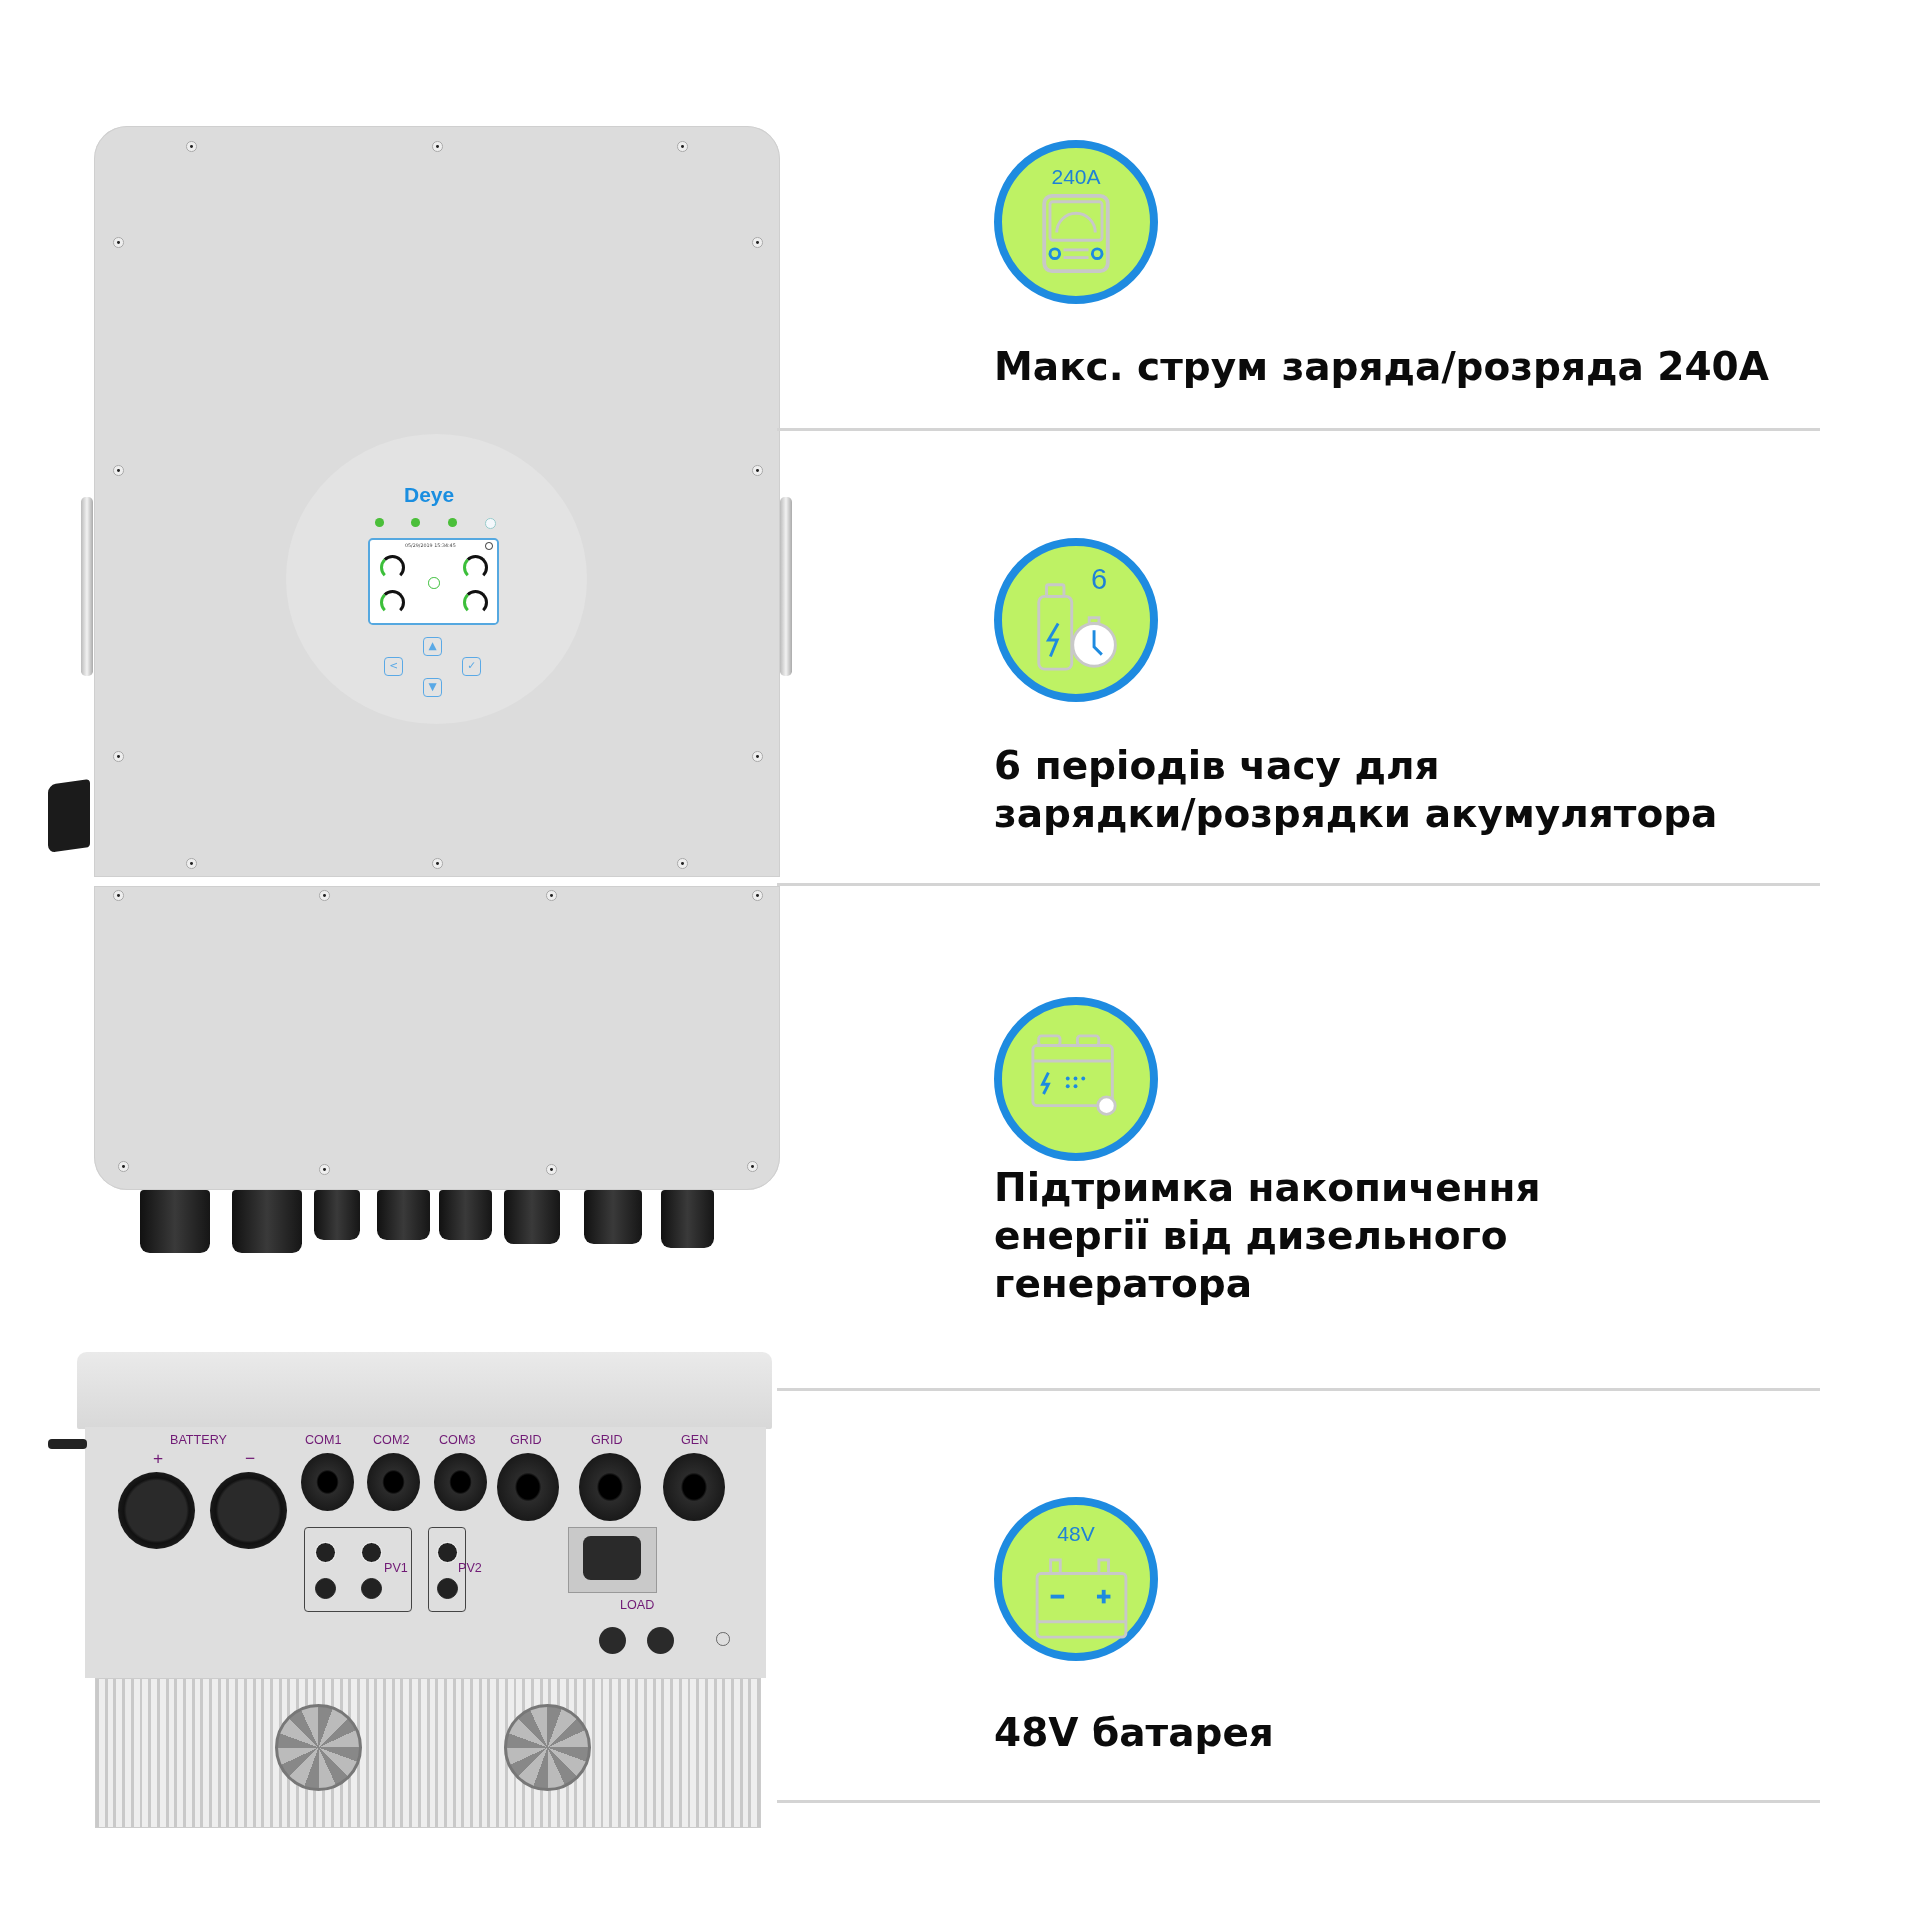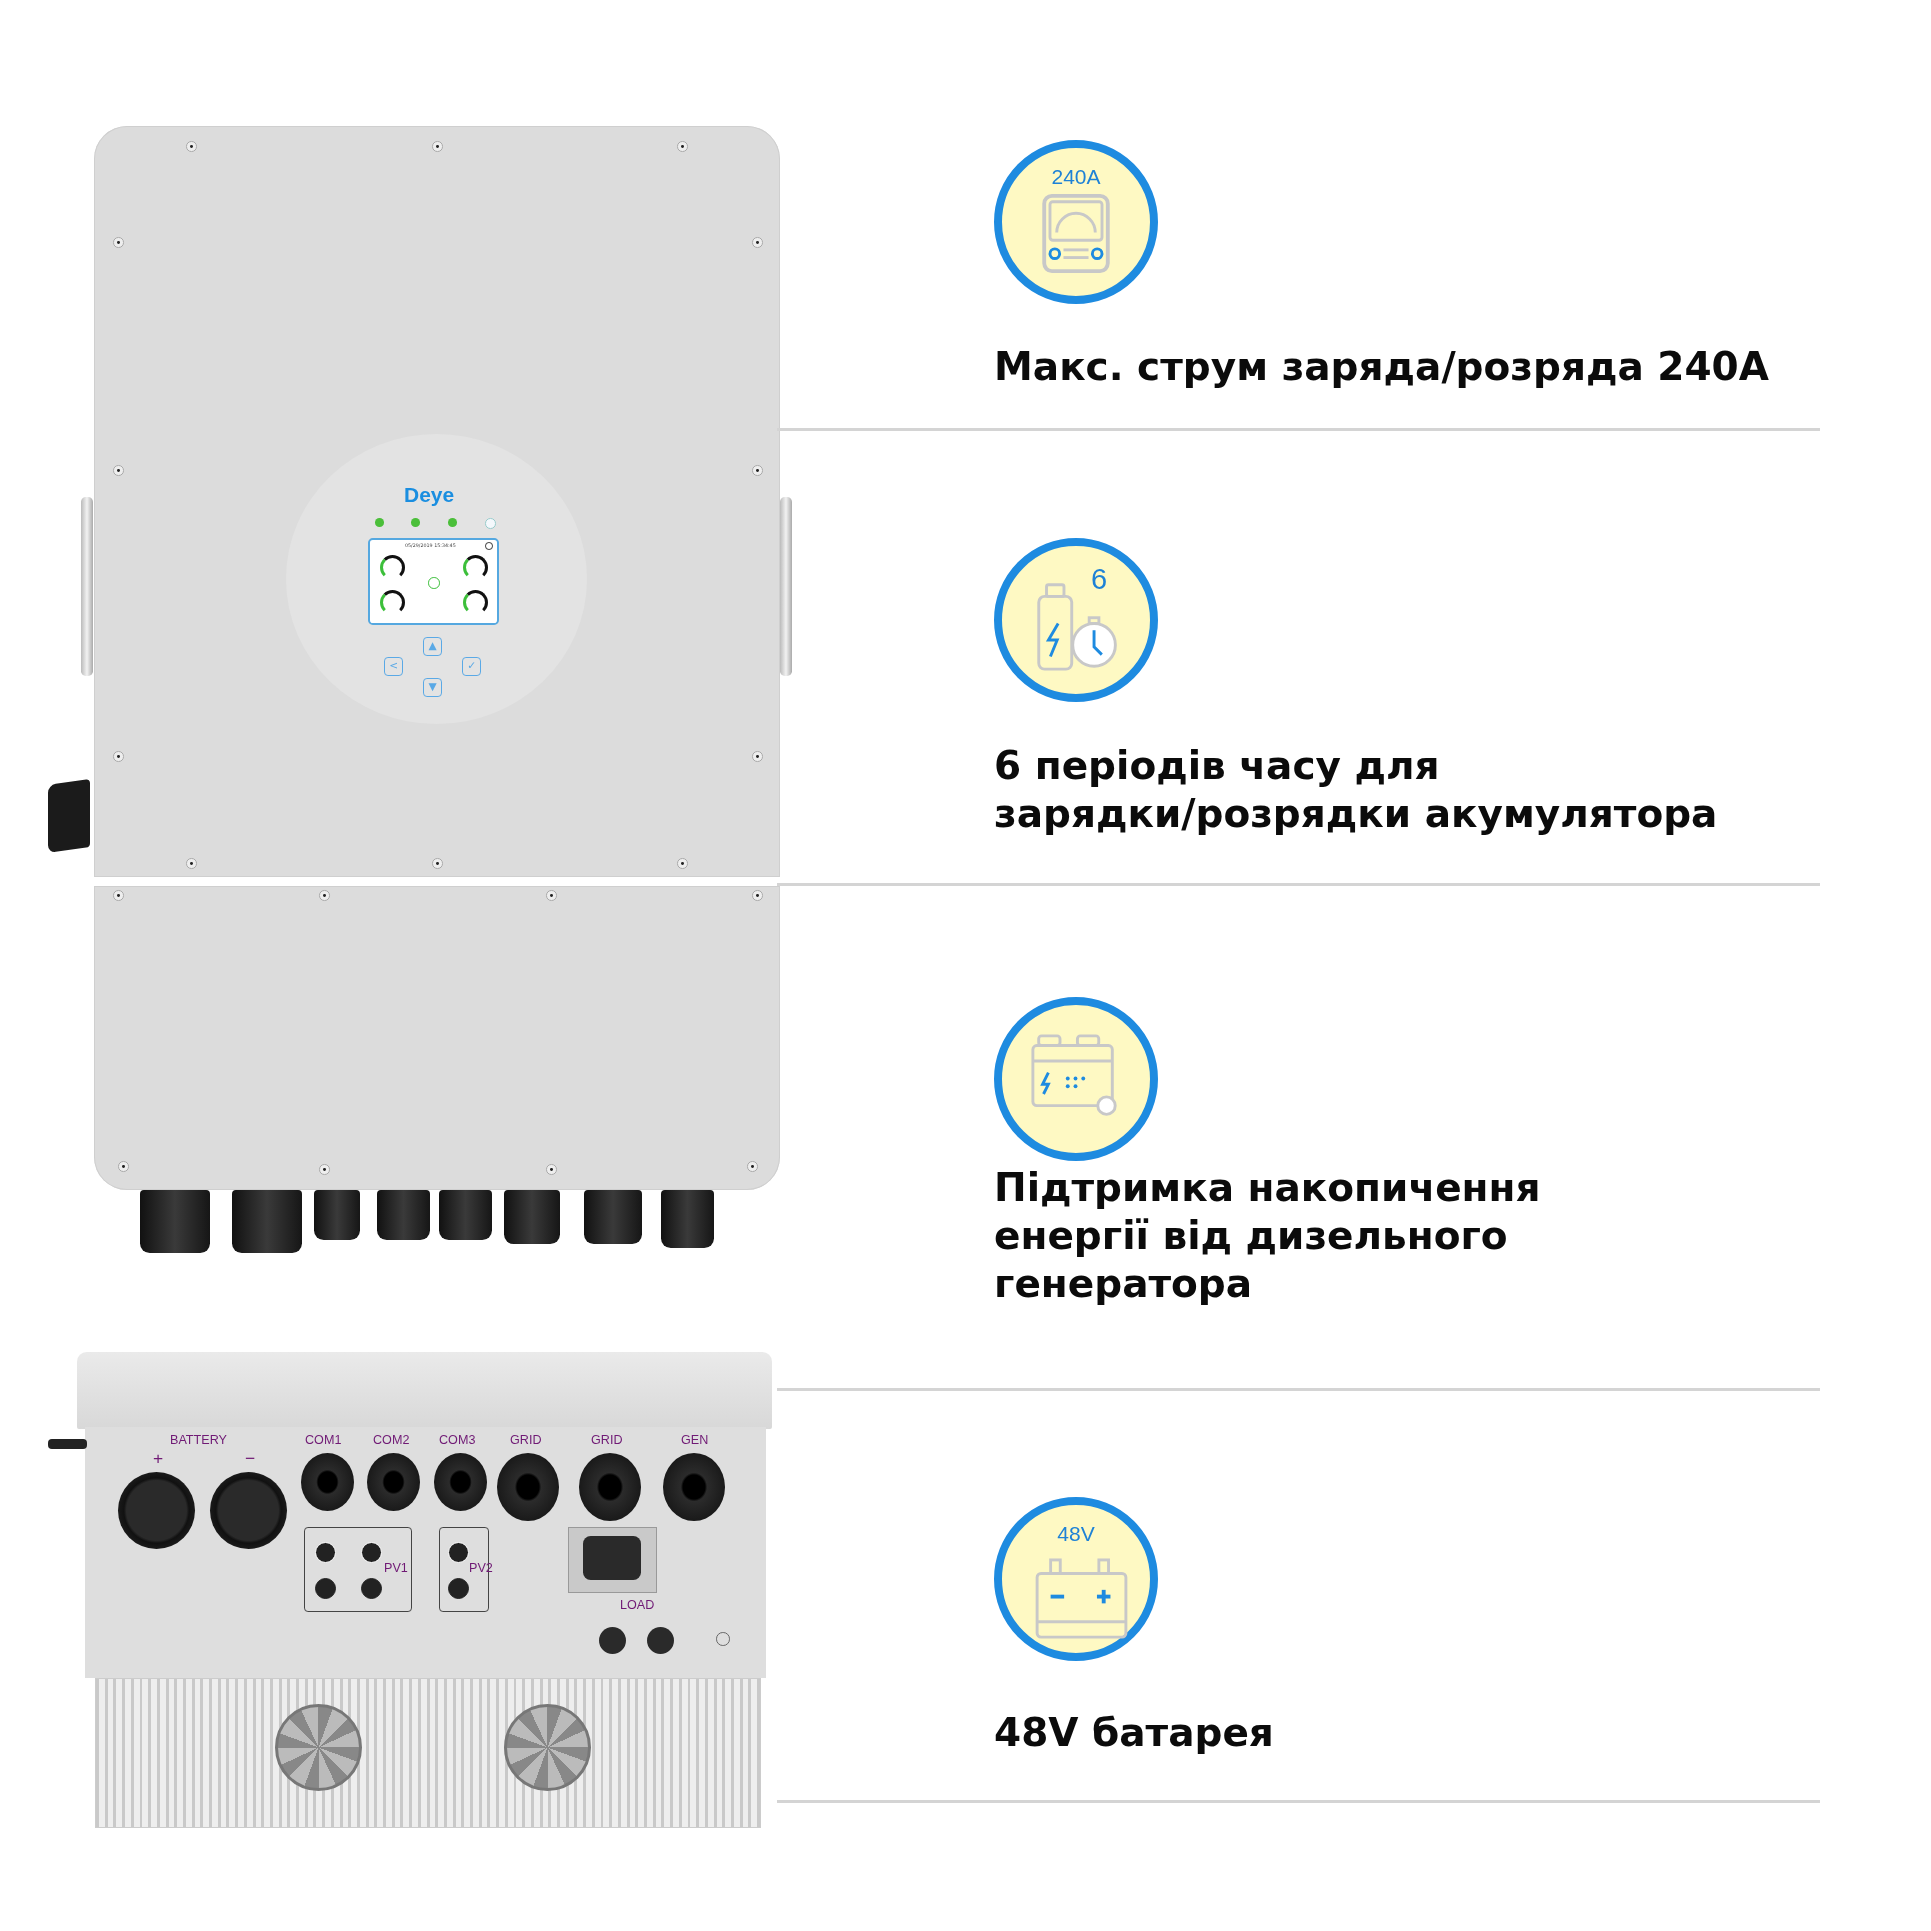--- a/index.html
+++ b/index.html
@@ -24,21 +24,21 @@
   .box-lid{left:77px;top:1352px;width:695px;height:77px;background:linear-gradient(#eaeaea,#d8d8d8);border-radius:9.7px 9.7px 1.9px 1.9px;}
   .box-body{left:85px;top:1427px;width:681px;height:251px;background:#dedede;}
   .box-fins{left:95px;top:1678px;width:666px;height:150px;background:repeating-linear-gradient(90deg,#c9c9c9 0 2.9px,#eee 2.9px 8.7px);border:1.9px solid #ccc;box-sizing:border-box;}
   .fan{width:87px;height:87px;border-radius:50%;background:repeating-conic-gradient(#888 0 20deg,#bbb 20deg 45deg);border:3.9px solid #777;box-sizing:border-box;}
   .port-lbl{font:12.6px "Liberation Sans",sans-serif;color:#701a75;}
   .port-big{width:77px;height:77px;border-radius:50%;background:radial-gradient(#2a2a2a 55%,#111 60%,#333 100%);}
   .port{border-radius:50%;background:radial-gradient(#000 25%,#2b2b2b 30%,#1a1a1a 70%,#3a3a3a 100%);}
   .pv-box{border:1.9px solid #444;border-radius:3.9px;box-sizing:border-box;}
   .mc4{width:21px;height:21px;border-radius:50%;background:#222;border:1.9px solid #fff;box-sizing:border-box;}
   
-  .ring{width:164px;height:164px;border-radius:50%;border:8.7px solid #1e8be0;box-sizing:border-box;background:#fef9c3;}
+  .ring{width:164px;height:164px;border-radius:50%;border:8.7px solid #1e8be0;box-sizing:border-box;background:#bef264;}
   .ring-val{color:#1e82d6;font:21px "Liberation Sans",sans-serif;text-align:center;}
   .feat-text{left:994px;width:869px;font:bold 39px "DejaVu Sans",sans-serif;color:#0b0b0b;line-height:48px;}
   .divider{left:777px;width:1043px;height:2.9px;background:#d4d4d4;}
 </style>
 </head>
 <body>
 
 <div>
   <div class="abs handle" style="left:81px;top:497px;"></div>
   <div class="abs handle" style="left:780px;top:497px;"></div>
@@ -122,21 +122,21 @@
   <div class="abs port" style="left:579px;top:1453px;width:62px;height:68px"></div>
   <div class="abs port" style="left:663px;top:1453px;width:62px;height:68px"></div>
 
   <div class="abs pv-box" style="left:304px;top:1527px;width:108px;height:85px">
     <div class="abs mc4" style="left:9.7px;top:13.5px"></div>
     <div class="abs mc4" style="left:56px;top:13.5px"></div>
     <div class="abs mc4" style="left:9.7px;top:50px;border-color:#222"></div>
     <div class="abs mc4" style="left:56px;top:50px;border-color:#222"></div>
     <div class="abs port-lbl" style="left:79px;top:33px">PV1</div>
   </div>
-  <div class="abs pv-box" style="left:439px;top:1527px;width:50px;height:85px">
+  <div class="abs pv-box" style="left:428px;top:1527px;width:38px;height:85px">
     <div class="abs mc4" style="left:7.7px;top:13.5px"></div>
     <div class="abs mc4" style="left:7.7px;top:50px;border-color:#222"></div>
     <div class="abs port-lbl" style="left:29px;top:33px">PV2</div>
   </div>
 
   <div class="abs" style="left:568px;top:1527px;width:89px;height:66px;background:#c9c9c9;border:1.9px solid #999;box-sizing:border-box">
     <div class="abs" style="left:13.5px;top:7.7px;width:58px;height:44px;background:#2a2a2a;border-radius:7.7px"></div>
   </div>
   <div class="abs port-lbl" style="left:620px;top:1598px">LOAD</div>
   <div class="abs" style="left:599px;top:1627px;width:27px;height:27px;border-radius:50%;background:#2a2a2a"></div>

